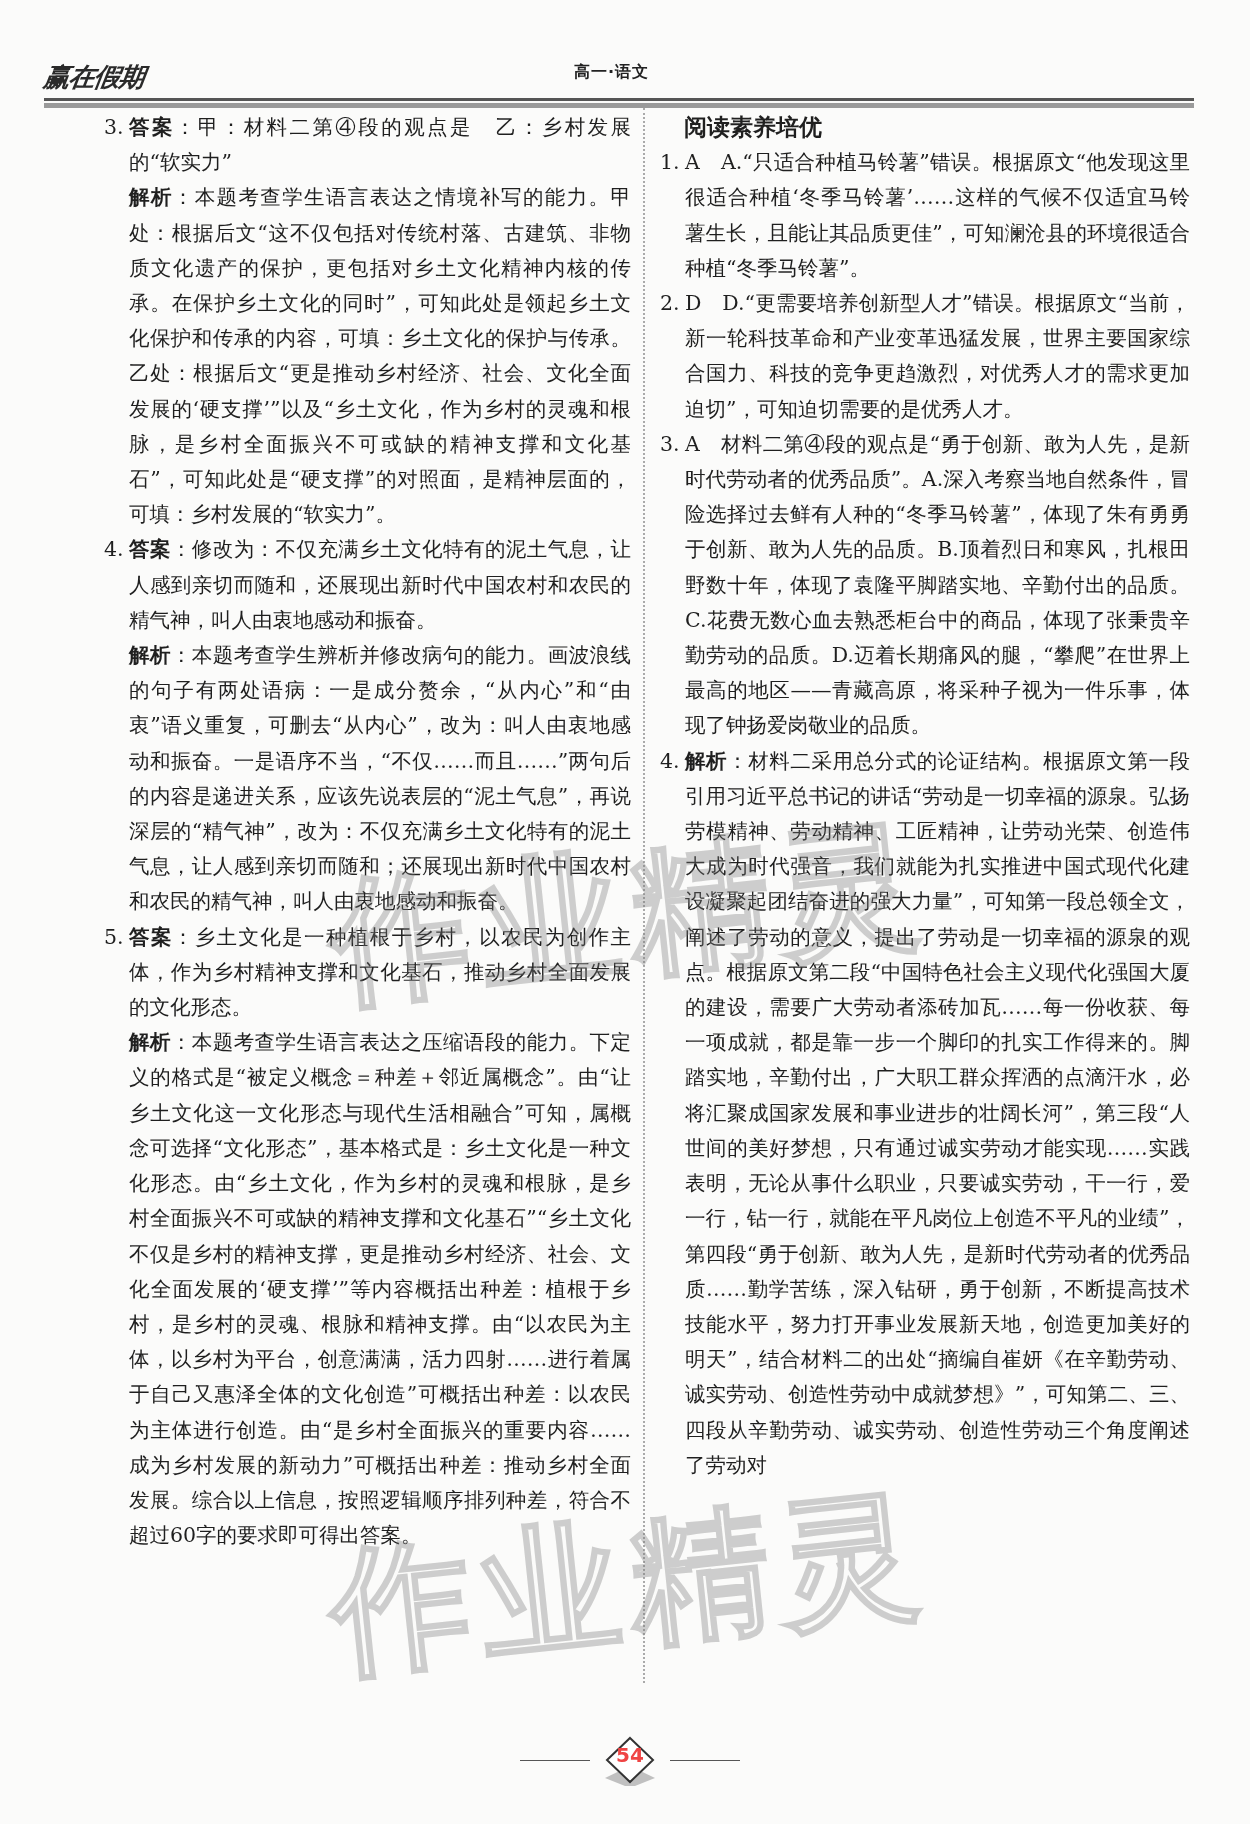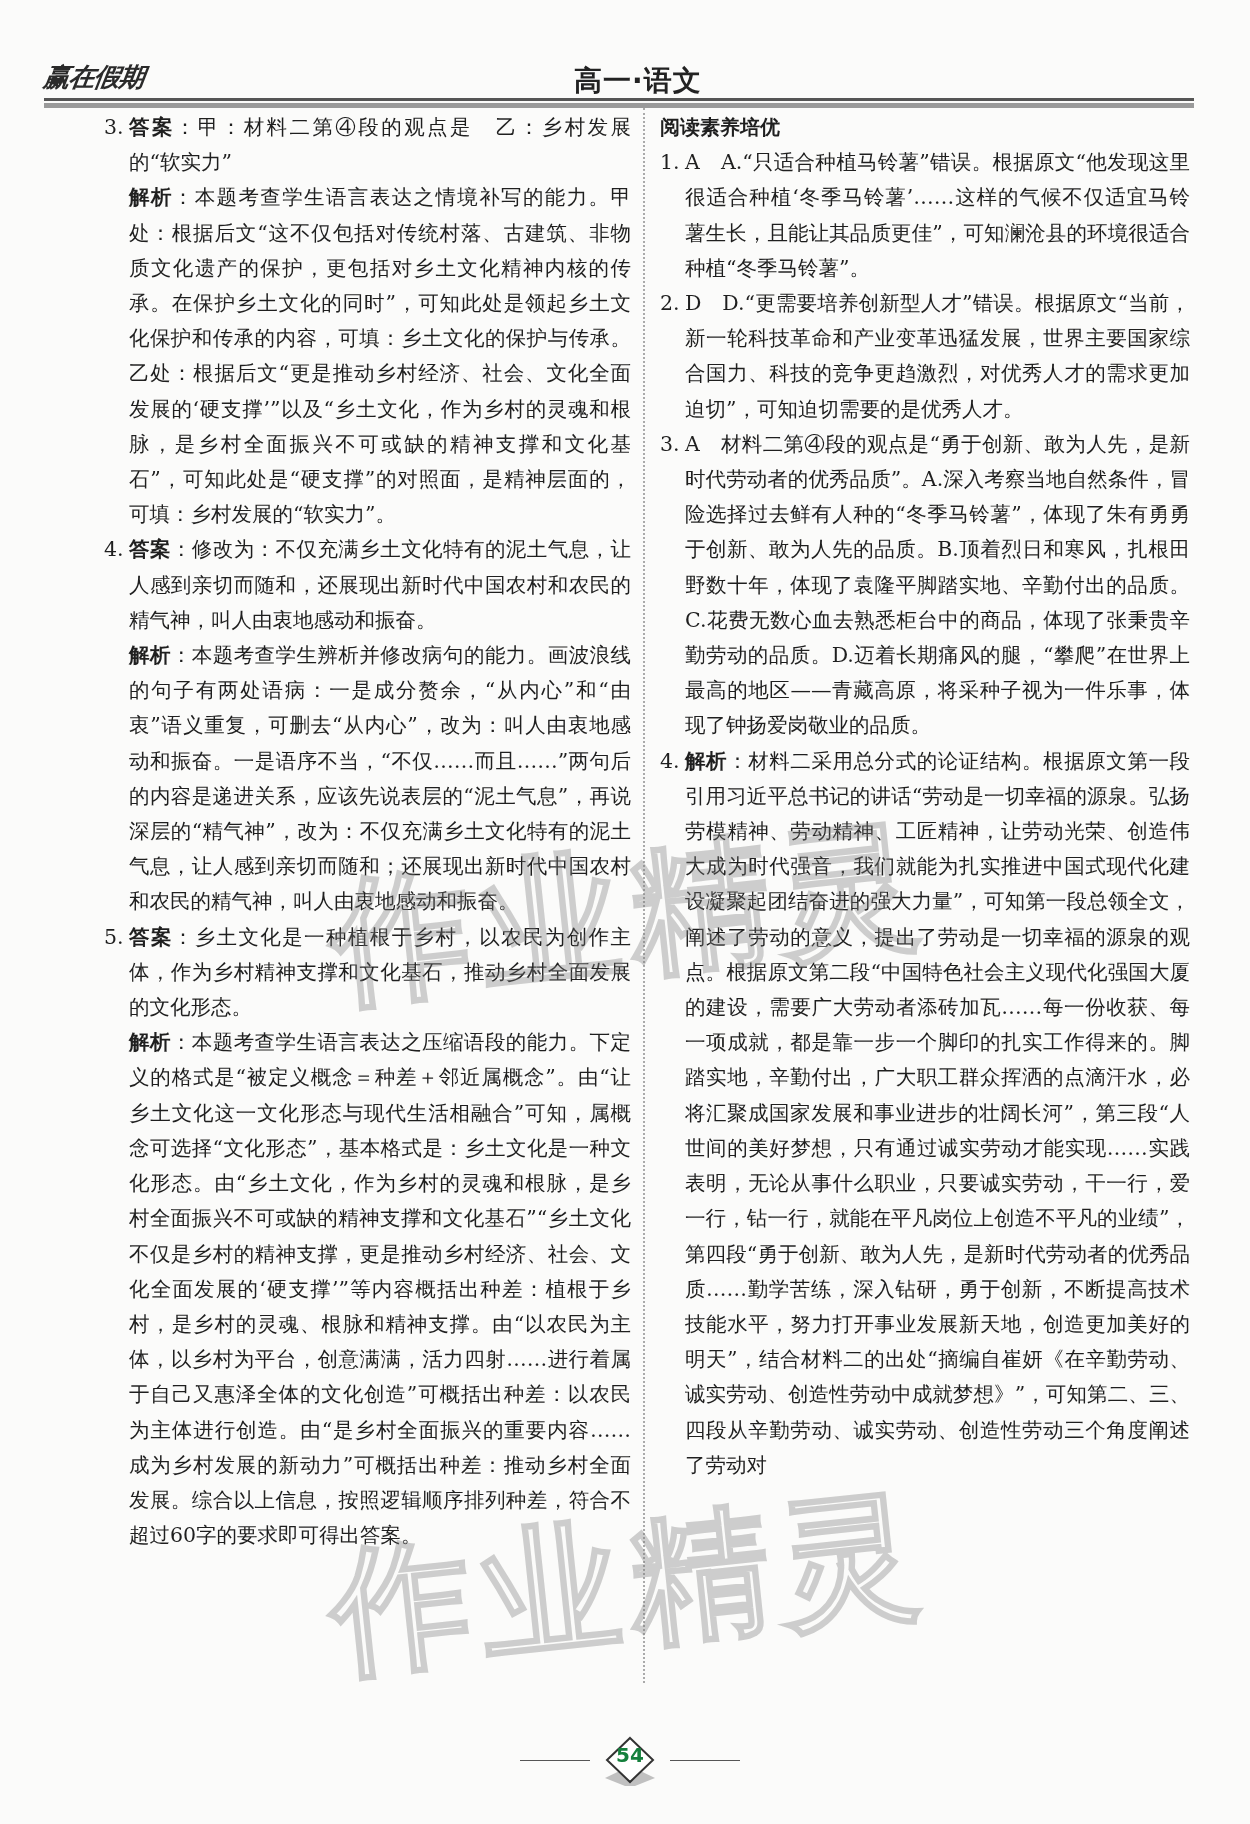--- a/index.html
+++ b/index.html
@@ -7,41 +7,41 @@
     width: 1250px; height: 1824px; background: #fbfbfa; position: relative; overflow: hidden;
     font-family: "DejaVu Serif", "Liberation Serif", serif; color: #1f1f1f;
   }
   .header { position: absolute; left: 44px; top: 56px; width: 1150px; height: 48px; }
   .logo {
     position: absolute; left: 0; top: 4px; font-family: "DejaVu Sans", sans-serif; font-weight: bold;
     font-style: italic; font-size: 26px; color: #2a2a2a; letter-spacing: -1px; transform: skewX(-8deg);
   }
   .subject {
     position: absolute; left: 530px; top: 6px; font-family: "DejaVu Sans", sans-serif; font-weight: bold;
-    font-size: 28px; color: #222; letter-spacing: 1px;
+    font-size: 16px; color: #222; letter-spacing: 1px;
   }
   .rule1 { position: absolute; left: 0; top: 42px; width: 1150px; height: 3px; background: #555; }
   .rule2 { position: absolute; left: 0; top: 47px; width: 1150px; height: 5px; background: #9a9a9a; }
   .divider { position: absolute; left: 643px; top: 108px; height: 1575px; border-left: 2px dotted #aaa; }
   .col { position: absolute; top: 110px; font-size: 20.5px; line-height: 35.2px; }
   .col.left { left: 104px; width: 527px; }
   .col.right { left: 660px; width: 530px; }
   .item { position: relative; padding-left: 25px; text-align: justify; }
   .num { position: absolute; left: 0; top: 0; }
   .cont { padding-left: 25px; text-align: justify; }
   .b { font-family: Liberation Serif, serif; font-weight: bold; }
-  .sec-title { font-family: Liberation Serif, serif; font-weight: bold; font-size: 20px; }
+  .sec-title { font-family: Liberation Serif, serif; font-weight: bold; font-size: 23px; margin-left: 24px; }
   .footer { position: absolute; left: 0; top: 1725px; width: 1250px; height: 60px; }
   .fline { position: absolute; top: 35px; width: 70px; border-top: 1.5px solid #555; }
   .diamond {
     position: absolute; left: 605px; top: 11px; width: 50px; height: 50px;
   }
   .pagenum {
     position: absolute; left: 605px; top: 18px; width: 50px; text-align: center;
-    font-family: "DejaVu Sans", sans-serif; font-weight: bold; font-size: 20px; color: #15803d;
+    font-family: "DejaVu Sans", sans-serif; font-weight: bold; font-size: 20px; color: #ef4444;
   }
   .watermark {
     position: absolute; font-family: "DejaVu Sans", sans-serif; font-size: 140px; font-weight: bold;
     color: transparent; -webkit-text-stroke: 2px rgba(120,120,120,0.35); transform: rotate(-6deg);
     letter-spacing: 10px; pointer-events: none;
   }
 </style>
 </head>
 <body>
 

